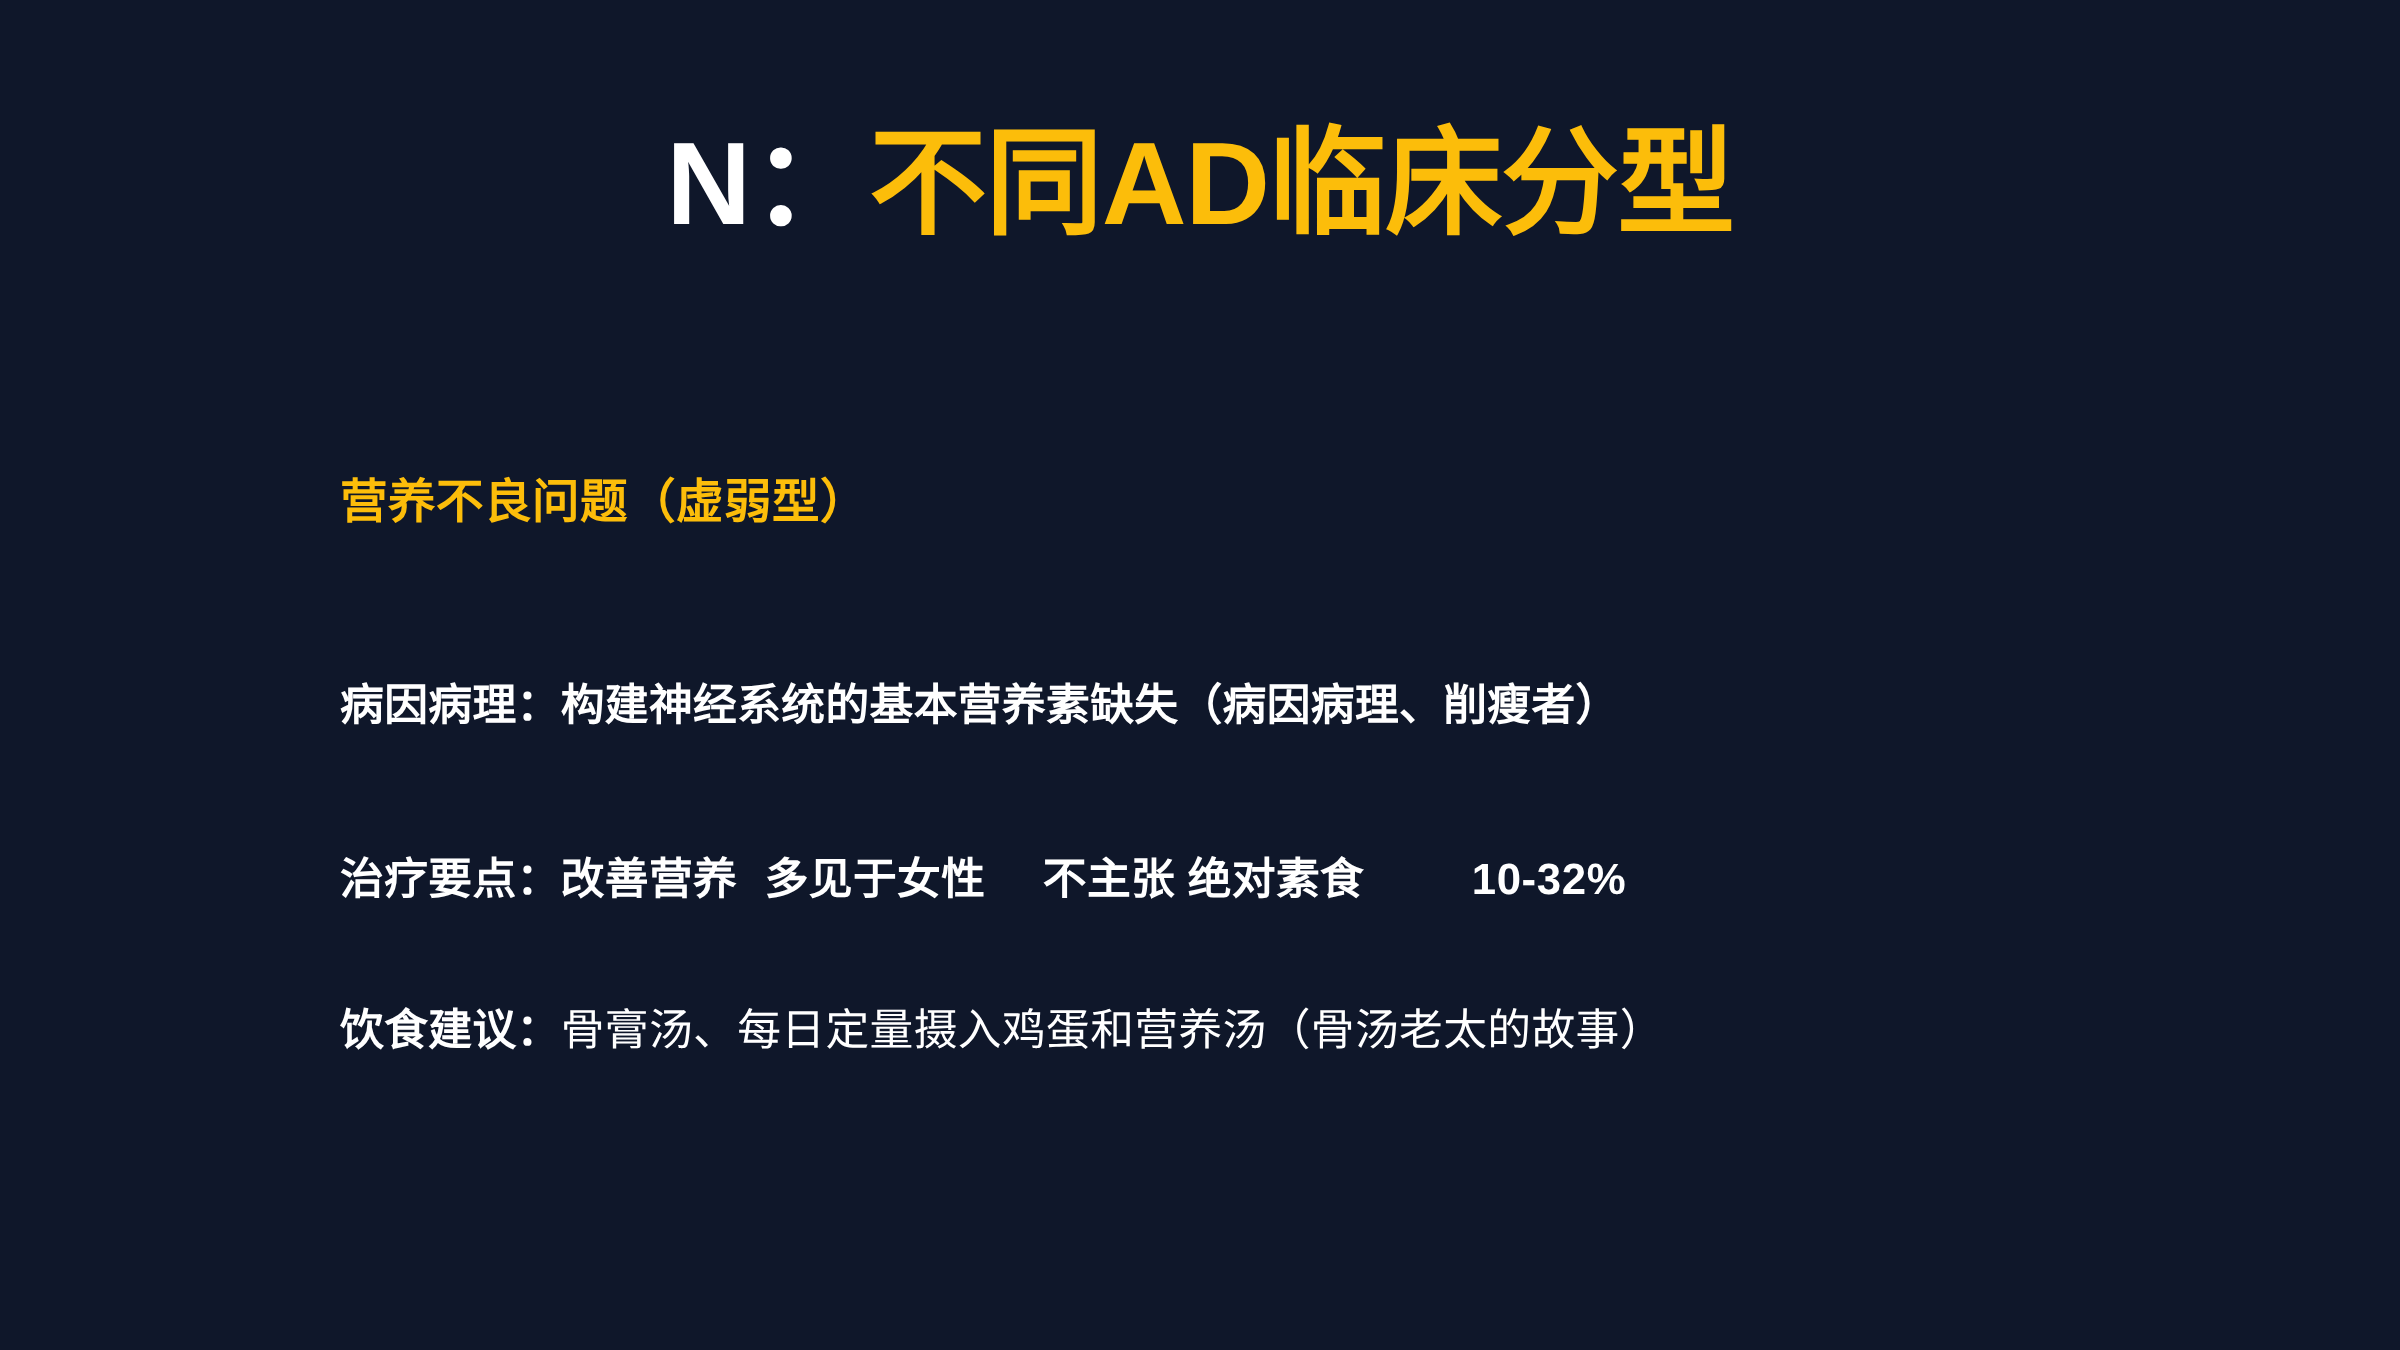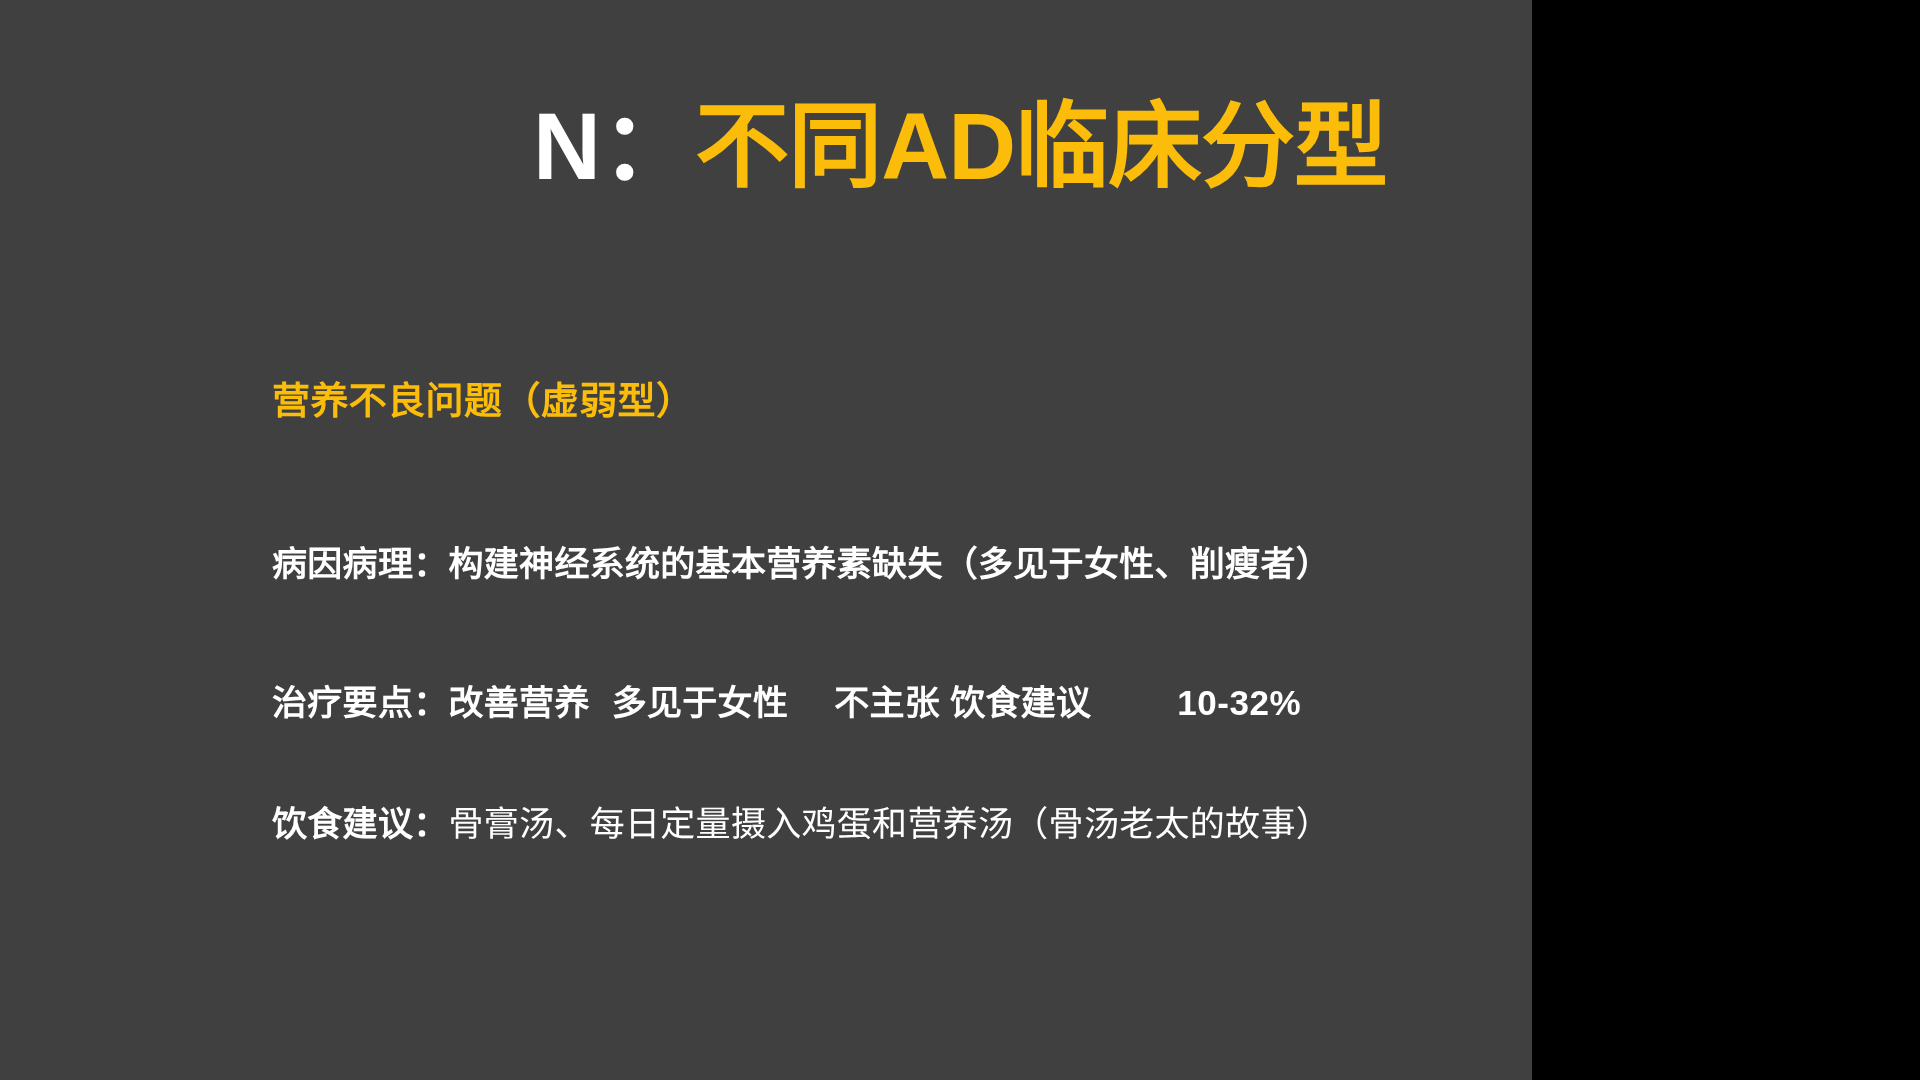--- a/index.html
+++ b/index.html
@@ -13,23 +13,23 @@
   }
 
   body {
     font-family:"Liberation Sans","DejaVu Sans",sans-serif;
     color:#ffffff;
     -webkit-font-smoothing:antialiased;
   }
 
   .slide {
     position:relative;
-    width:1532px;
+    width:1920px;
     height:1080px;
-    background:#404040;
+    background:#0f172a;
     padding-left:28px;
   }
 
   
   .title-block {
     position:absolute;
     left:0;
     top:92px;
     width:1920px;
     text-align:center;
@@ -103,25 +103,25 @@
 
   <div class="title-block">
     <span class="title-prefix">N</span><span class="title-colon">：</span><span class="title-main">不同AD临床分型</span>
   </div>
 
   <div class="body-col">
 
     <div class="subtitle">营养不良问题（虚弱型）</div>
 
     <div class="body-line line-cause">
-      <span class="lbl">病因病理</span><span class="lbl">：</span><span class="lbl">构建神经系统的基本营养素缺失（多见于女性、削瘦者）</span>
+      <span class="lbl">病因病理</span><span class="lbl">：</span><span class="lbl">构建神经系统的基本营养素缺失（病因病理、削瘦者）</span>
     </div>
 
     <div class="body-line line-therapy">
-      <span class="lbl">治疗要点</span><span class="lbl">：</span><span class="lbl">改善营养</span><span class="gap-sm"></span><span class="lbl">多见于女性</span><span class="gap-md"></span><span class="lbl">不主张 饮食建议</span><span class="gap-lg"></span><span class="pct">10-32%</span>
+      <span class="lbl">治疗要点</span><span class="lbl">：</span><span class="lbl">改善营养</span><span class="gap-sm"></span><span class="lbl">多见于女性</span><span class="gap-md"></span><span class="lbl">不主张 绝对素食</span><span class="gap-lg"></span><span class="pct">10-32%</span>
     </div>
 
     <div class="body-line line-diet">
       <span class="lbl">饮食建议</span><span class="lbl">：</span><span class="val-light">骨膏汤、每日定量摄入鸡蛋和营养汤（骨汤老太的故事）</span>
     </div>
 
   </div>
 </div>
 
 </body></html>

